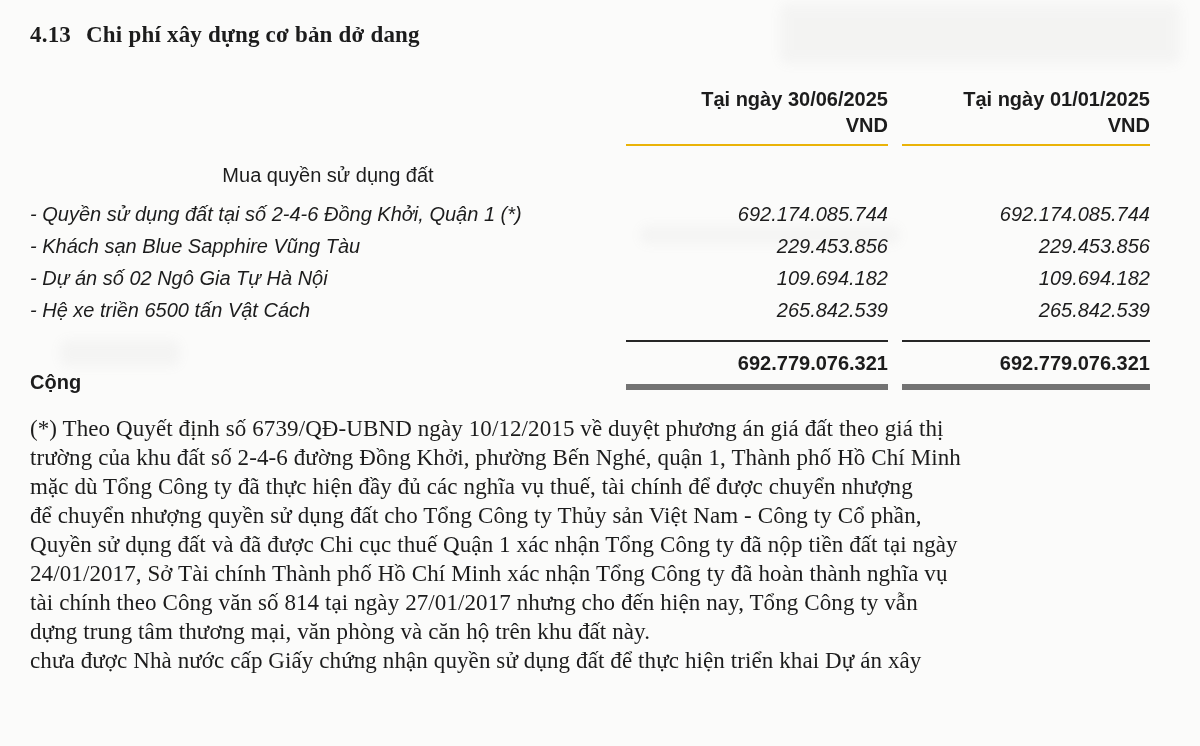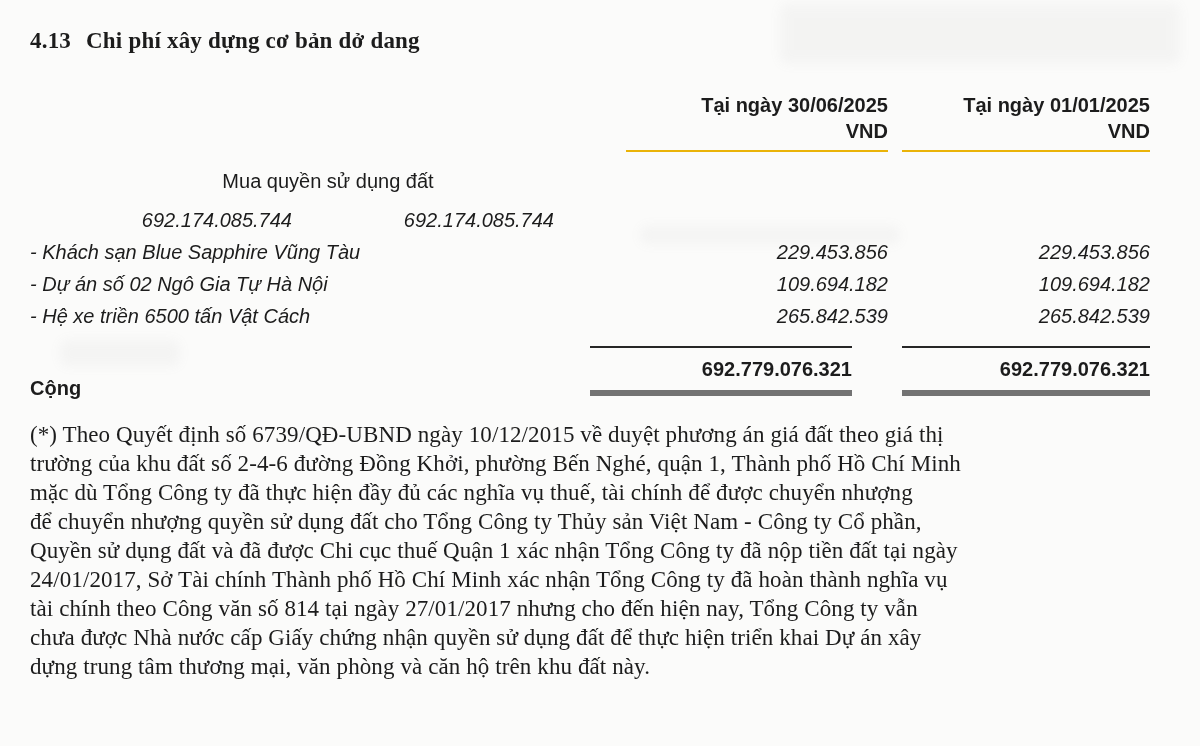--- a/index.html
+++ b/index.html
@@ -10,21 +10,21 @@
   body {
     width: 1200px;
     height: 746px;
     overflow: hidden;
     color: #1c1c1c;
     font-family: "Liberation Sans", sans-serif;
     position: relative;
   }
   .page {
     position: relative;
-    padding: 24px 50px 0 30px;
+    padding: 18px 50px 0 30px;
     z-index: 1;
   }
   
   .artifact {
     position: absolute;
     background: #9a9a9a;
     opacity: 0.07;
     filter: blur(6px);
     border-radius: 8px;
     z-index: 0;
@@ -56,21 +56,21 @@
     border-bottom: 2px solid #eab308;
   }
 
   .group-row { margin-top: 16px; }
   .group-row .tlabel { font-style: normal; text-align: center; }
 
   .item-row { margin-top: 5px; }
   .item-row.first { margin-top: 12px; }
   .item-row .tlabel, .item-row .tnum { font-style: italic; }
 
-  .total-row { margin-top: 16px; gap: 36px; }
+  .total-row { margin-top: 16px; }
   .total-row .tnum {
     font-weight: bold;
     border-top: 2px solid #262626;
     border-bottom: 6px solid #737373;
     padding: 8px 0;
     line-height: 26px;
   }
   .total-row .tlabel {
     font-weight: bold;
     transform: translateY(6px);
@@ -113,20 +113,21 @@
       </div>
     </div>
 
     <div class="trow group-row">
       <div class="tlabel">Mua quyền sử dụng đất</div>
       <div class="tnum"></div>
       <div class="tnum second"></div>
     </div>
 
     <div class="trow item-row first">
+      <div class="tlabel">- Quyền sử dụng đất tại số 2-4-6 Đồng Khởi, Quận 1 (*)</div>
       <div class="tnum">692.174.085.744</div>
       <div class="tnum second">692.174.085.744</div>
     </div>
 
     <div class="trow item-row">
       <div class="tlabel">- Khách sạn Blue Sapphire Vũng Tàu</div>
       <div class="tnum">229.453.856</div>
       <div class="tnum second">229.453.856</div>
     </div>
 
@@ -151,17 +152,17 @@
   </div>
 
   <div class="footnote">
     <div class="fline">(*) Theo Quyết định số 6739/QĐ-UBND ngày 10/12/2015 về duyệt phương án giá đất theo giá thị</div>
     <div class="fline">trường của khu đất số 2-4-6 đường Đồng Khởi, phường Bến Nghé, quận 1, Thành phố Hồ Chí Minh</div>
     <div class="fline">mặc dù Tổng Công ty đã thực hiện đầy đủ các nghĩa vụ thuế, tài chính để được chuyển nhượng</div>
     <div class="fline">để chuyển nhượng quyền sử dụng đất cho Tổng Công ty Thủy sản Việt Nam - Công ty Cổ phần,</div>
     <div class="fline">Quyền sử dụng đất và đã được Chi cục thuế Quận 1 xác nhận Tổng Công ty đã nộp tiền đất tại ngày</div>
     <div class="fline">24/01/2017, Sở Tài chính Thành phố Hồ Chí Minh xác nhận Tổng Công ty đã hoàn thành nghĩa vụ</div>
     <div class="fline">tài chính theo Công văn số 814 tại ngày 27/01/2017 nhưng cho đến hiện nay, Tổng Công ty vẫn</div>
+    <div class="fline">dựng trung tâm thương mại, văn phòng và căn hộ trên khu đất này.</div>
     <div class="fline">chưa được Nhà nước cấp Giấy chứng nhận quyền sử dụng đất để thực hiện triển khai Dự án xây</div>
-    <div class="fline">dựng trung tâm thương mại, văn phòng và căn hộ trên khu đất này.</div>
   </div>
 
 </div>
 
 </body></html>

